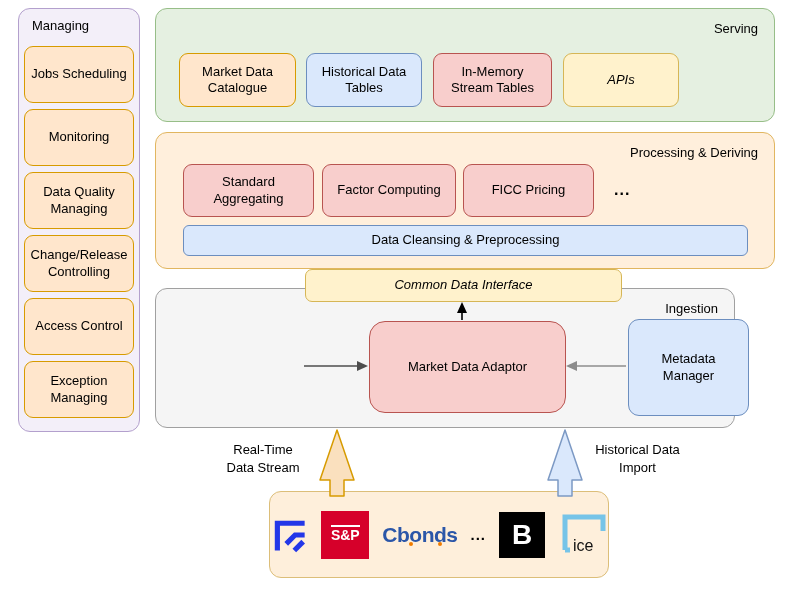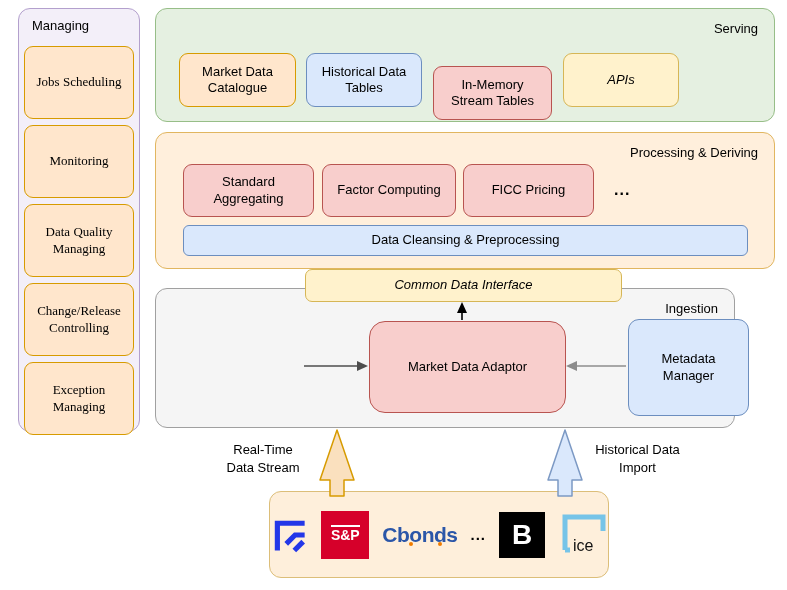--- a/index.html
+++ b/index.html
@@ -18,21 +18,21 @@
     font-size:13px;line-height:1.25;padding:2px 6px;
   }
   .orange{background:#FFE6CC;border-color:#D79B00;}
   .blue{background:#DAE8FC;border-color:#6C8EBF;}
   .red{background:#F8CECC;border-color:#B85450;}
   .yellow{background:#FFF2CC;border-color:#D6B656;font-style:italic;}
 
   
   .managing{left:18px;top:8px;width:122px;height:424px;background:#F3EFF9;border-color:#B3A0CD;}
   .managing-items{position:absolute;left:5px;right:5px;top:37px;display:flex;flex-direction:column;gap:6px;}
-  .managing-items .node{position:static;height:73px;flex:none;font-family:Liberation Serif, serif;}
+  .managing-items .node{position:static;height:57px;flex:none;}
 
   
   .serving{left:155px;top:8px;width:620px;height:114px;background:#E5F0E1;border-color:#97BE88;}
 
   
   .processing{left:155px;top:132px;width:620px;height:137px;background:#FFEFDC;border-color:#E1B660;}
   .dots{position:absolute;font-weight:bold;font-size:16px;letter-spacing:1px;}
 
   
   .cdi{left:305px;top:269px;width:317px;height:33px;z-index:5;border-radius:7px;font-size:13px;}
@@ -67,29 +67,30 @@
 
 <div class="canvas">
 
   <div class="panel managing">
     <div class="panel-title tl">Managing</div>
     <div class="managing-items">
       <div class="node orange">Jobs Scheduling</div>
       <div class="node orange">Monitoring</div>
       <div class="node orange">Data Quality Managing</div>
       <div class="node orange">Change/Release Controlling</div>
+      <div class="node orange">Access Control</div>
       <div class="node orange">Exception Managing</div>
     </div>
   </div>
 
   <div class="panel serving">
     <div class="panel-title tr">Serving</div>
     <div class="node orange" style="left:23px;top:44px;width:117px;height:54px;">Market Data Catalogue</div>
     <div class="node blue" style="left:150px;top:44px;width:116px;height:54px;">Historical Data Tables</div>
-    <div class="node red" style="left:277px;top:57px;width:119px;height:54px;">In-Memory Stream Tables</div>
+    <div class="node red" style="left:277px;top:44px;width:119px;height:54px;">In-Memory Stream Tables</div>
     <div class="node yellow" style="left:407px;top:44px;width:116px;height:54px;">APIs</div>
   </div>
 
   <div class="panel processing">
     <div class="panel-title tr">Processing &amp; Deriving</div>
     <div class="node red" style="left:27px;top:31px;width:131px;height:53px;">Standard Aggregating</div>
     <div class="node red" style="left:166px;top:31px;width:134px;height:53px;">Factor Computing</div>
     <div class="node red" style="left:307px;top:31px;width:131px;height:53px;">FICC Pricing</div>
     <div class="dots" style="left:458px;top:48px;">...</div>
     <div class="node blue" style="left:27px;top:92px;width:565px;height:31px;border-radius:6px;">Data Cleansing &amp; Preprocessing</div>

